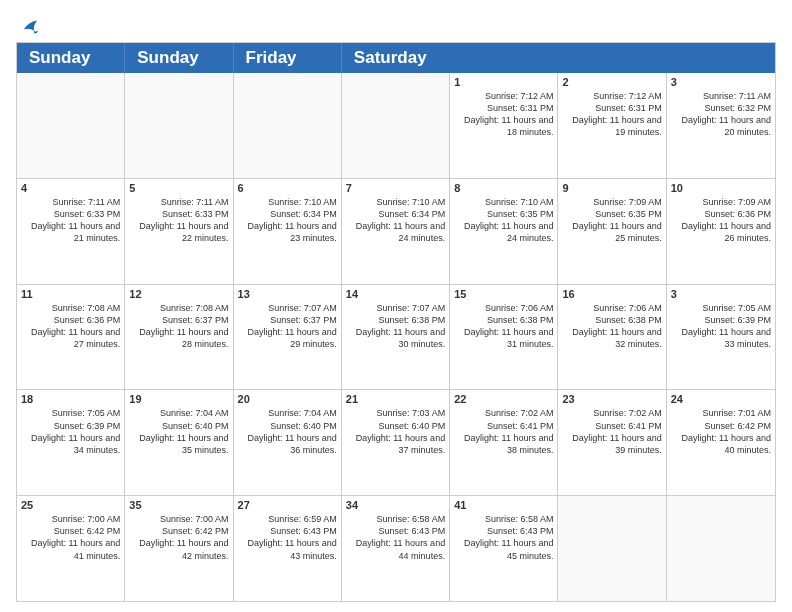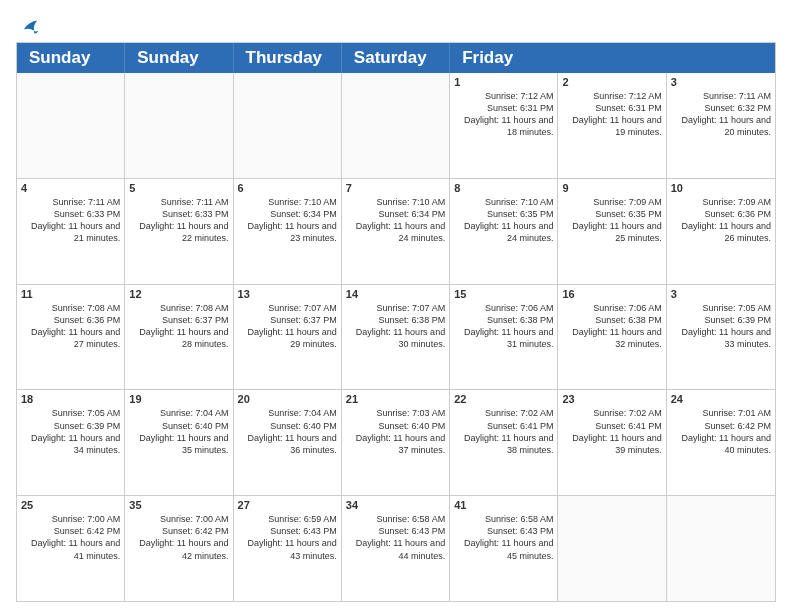--- a/index.html
+++ b/index.html
@@ -127,23 +127,22 @@
     <div class="title-block">
       <div class="month-title"></div>
       <div class="location"></div>
     </div>
   </div>
 
   <div class="calendar">
     <div class="cal-header" id="cal-header">
         <div class="cal-header-cell">Sunday</div>
         <div class="cal-header-cell">Sunday</div>
-        <div class="cal-header-cell">Thursday</div>
+        <div class="cal-header-cell">Friday</div>
         <div class="cal-header-cell">Saturday</div>
-        <div class="cal-header-cell">Friday</div>
       </div>
     <div class="cal-body" id="cal-body">
         <div class="cal-row">
           <div class="cal-cell empty"></div>
           <div class="cal-cell empty"></div>
           <div class="cal-cell empty"></div>
           <div class="cal-cell empty"></div>
           <div class="cal-cell">
             <div class="day-num">1</div>
             <div class="cell-info" style="white-space: pre-line;">Sunrise: 7:12 AM

